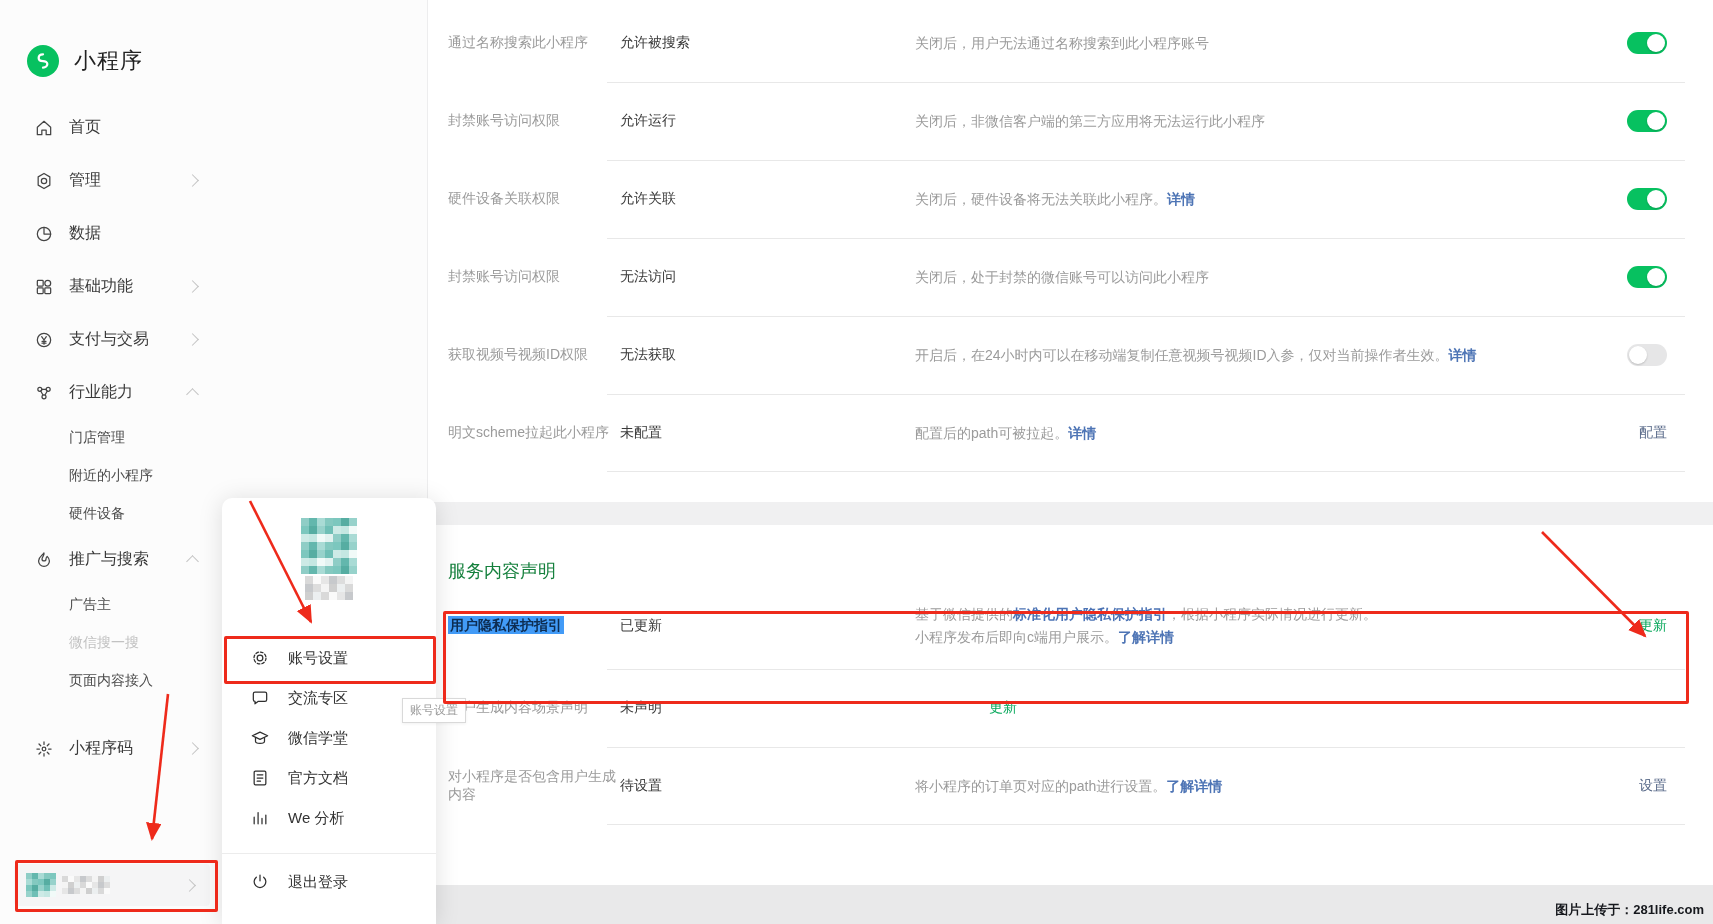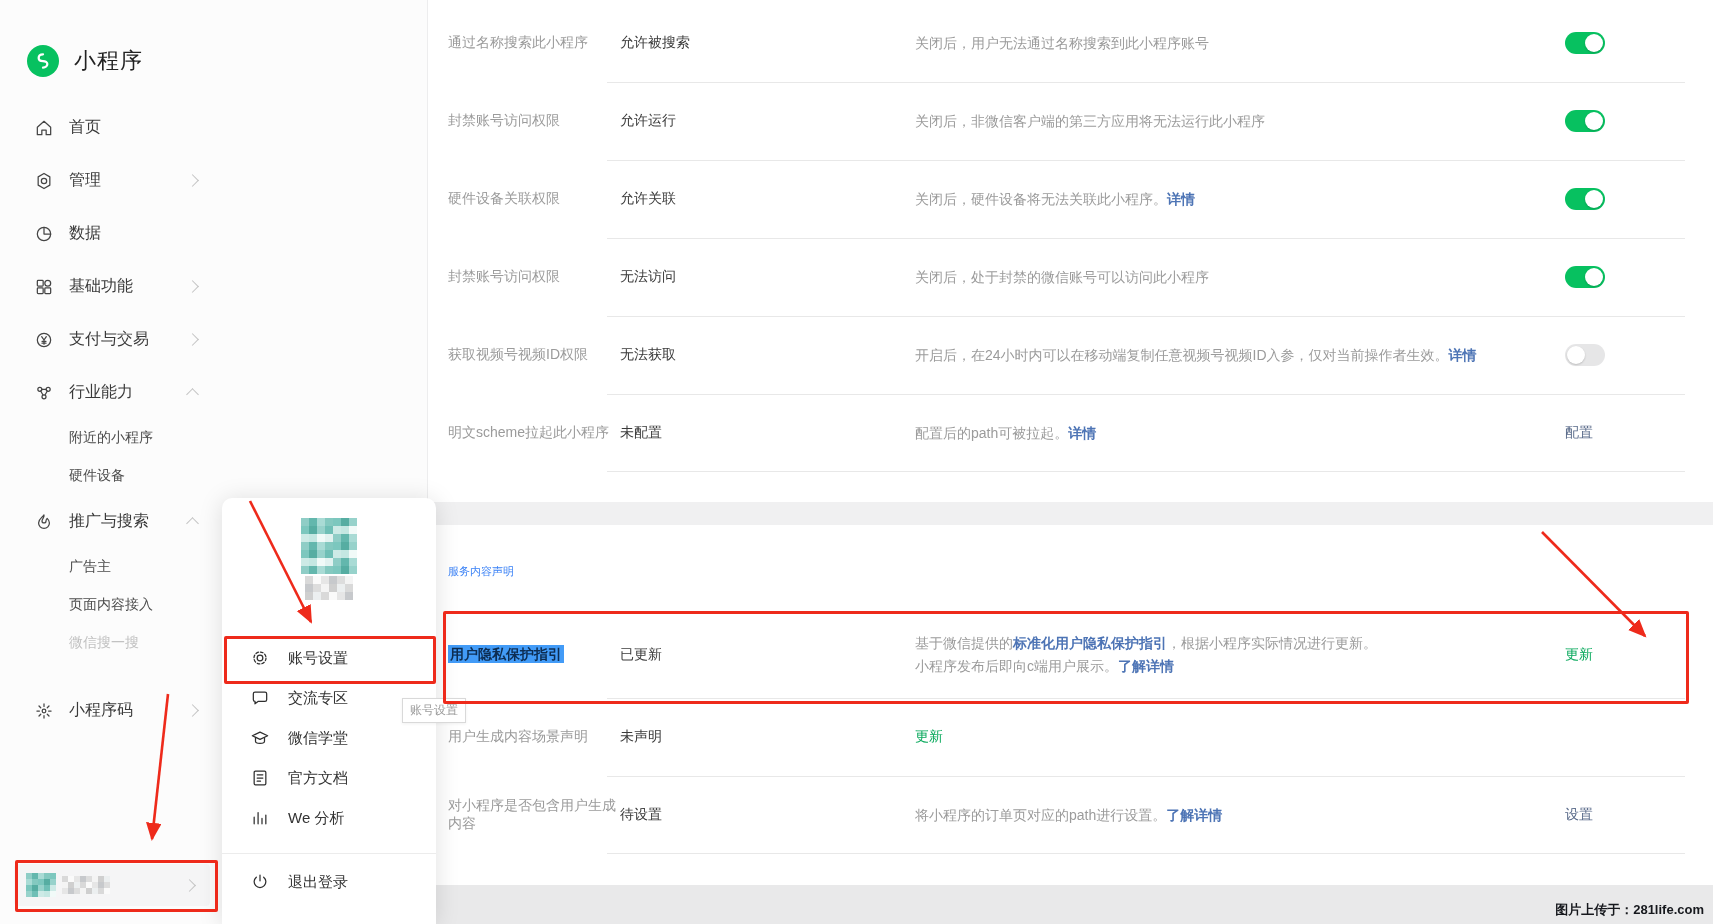--- a/index.html
+++ b/index.html
@@ -26,29 +26,29 @@
   .chev.up{transform:rotate(-135deg);margin-top:4px}
   .user-row{position:absolute;left:14px;top:864px;width:196px;height:42px;background:#f5f5f6;border-radius:4px;display:flex;align-items:center;cursor:pointer}
   .user-row .chev{right:16px}
   
   .mosaic{display:grid;overflow:hidden}
   
   .panel{position:absolute;left:428px;right:0;background:#fff;box-sizing:border-box}
   #panel1{top:0;height:502px;padding:4px 28px 0 20px}
   #panel2{top:525px;height:360px;padding:34px 28px 0 20px}
   .gapband{position:absolute;left:428px;right:0;top:502px;height:23px;background:#f0f0f1}
-  .sec-title{font-size:11px;color:#3b82f6;line-height:24px;margin-bottom:29px}
+  .sec-title{font-size:18px;color:#15803d;line-height:24px;}
   .srow{display:flex;align-items:center;height:78px;position:relative}
   .srow.tall{height:86px}
   .srow:not(:first-child)::before{content:"";position:absolute;left:159px;right:0;top:0;border-top:1px solid #e8e8e8}
   .rows.closed .srow:last-child::after{content:"";position:absolute;left:159px;right:0;bottom:0;border-bottom:1px solid #e8e8e8}
   .c-label{width:172px;flex:none;font-size:14px;color:#9b9b9b}
   .c-value{width:295px;flex:none;font-size:14px;color:#3a3a3a}
   .c-desc{flex:1;font-size:14px;color:#9b9b9b;line-height:23px;min-width:0}
-  .c-action{flex:none;width:120px;display:flex;align-items:center;padding-right:18px;box-sizing:border-box}
+  .c-action{flex:none;width:120px;display:flex;justify-content:flex-end;align-items:center;padding-right:18px;box-sizing:border-box}
   .dlink{color:#4d74b5;font-weight:600;cursor:pointer}
   .alink{font-size:14px;cursor:pointer}
   .alink.green{color:#07a85b}
   .alink.muted{color:#5a6b8a}
   .sel{background:#429bf7;color:#0d2d52;font-weight:700;padding:1px 2px}
   
   .toggle{width:40px;height:22px;border-radius:12px;background:#e6e6e7;position:relative;cursor:pointer;flex:none}
   .toggle.on{background:#07C160}
   .toggle .knob{position:absolute;top:2px;left:2px;width:18px;height:18px;border-radius:50%;background:#fff;box-shadow:0 1px 2px rgba(0,0,0,.18)}
   .toggle.on .knob{left:auto;right:2px}
@@ -137,42 +137,45 @@
             <circle cx="7" cy="7.5" r="2.4"></circle>
             <circle cx="17" cy="7.5" r="2.4"></circle>
             <circle cx="12" cy="16.5" r="2.4"></circle>
             <path d="M9.4 7.5h5.2M8 9.6l2.8 4.8M16 9.6l-2.8 4.8"></path>
           </svg>
         </span>
         <span>行业能力</span>
         <span class="chev up"></span>
       </div>
       <div class="nav-sub">
+        <span>门店管理</span>
+      </div>
+      <div class="nav-sub">
         <span>附近的小程序</span>
       </div>
       <div class="nav-sub">
         <span>硬件设备</span>
       </div>
       <div class="nav-item">
         <span class="nicon">
           <svg viewBox="0 0 24 24" fill="none" stroke="currentColor" stroke-width="1.5" stroke-linecap="round" stroke-linejoin="round">
             <path d="M12 3.5c.8 2.8-2.4 4.6-2.4 7.2a2.4 2.4 0 0 0 4.8 0c0-1.1.5-2.1 1.4-3 1.6 1.5 2.7 3.4 2.7 5.5a6.5 6.5 0 1 1-13 0c0-5 4.5-6.7 6.5-9.7z"></path>
           </svg>
         </span>
         <span>推广与搜索</span>
         <span class="chev up"></span>
       </div>
       <div class="nav-sub">
         <span>广告主</span>
       </div>
+      <div class="nav-sub disabled">
+        <span>微信搜一搜</span>
+      </div>
       <div class="nav-sub">
         <span>页面内容接入</span>
-      </div>
-      <div class="nav-sub disabled">
-        <span>微信搜一搜</span>
       </div>
       <div class="nav-item gap-before">
         <span class="nicon">
           <svg viewBox="0 0 24 24" fill="none" stroke="currentColor" stroke-width="1.5" stroke-linecap="round" stroke-linejoin="round">
             <circle cx="12" cy="12" r="2.2"></circle>
             <path d="M12 3.5v3M12 17.5v3M3.5 12h3M17.5 12h3M6 6l2.1 2.1M15.9 15.9 18 18M18 6l-2.1 2.1M8.1 15.9 6 18"></path>
           </svg>
         </span>
         <span>小程序码</span>
         <span class="chev right"></span>

